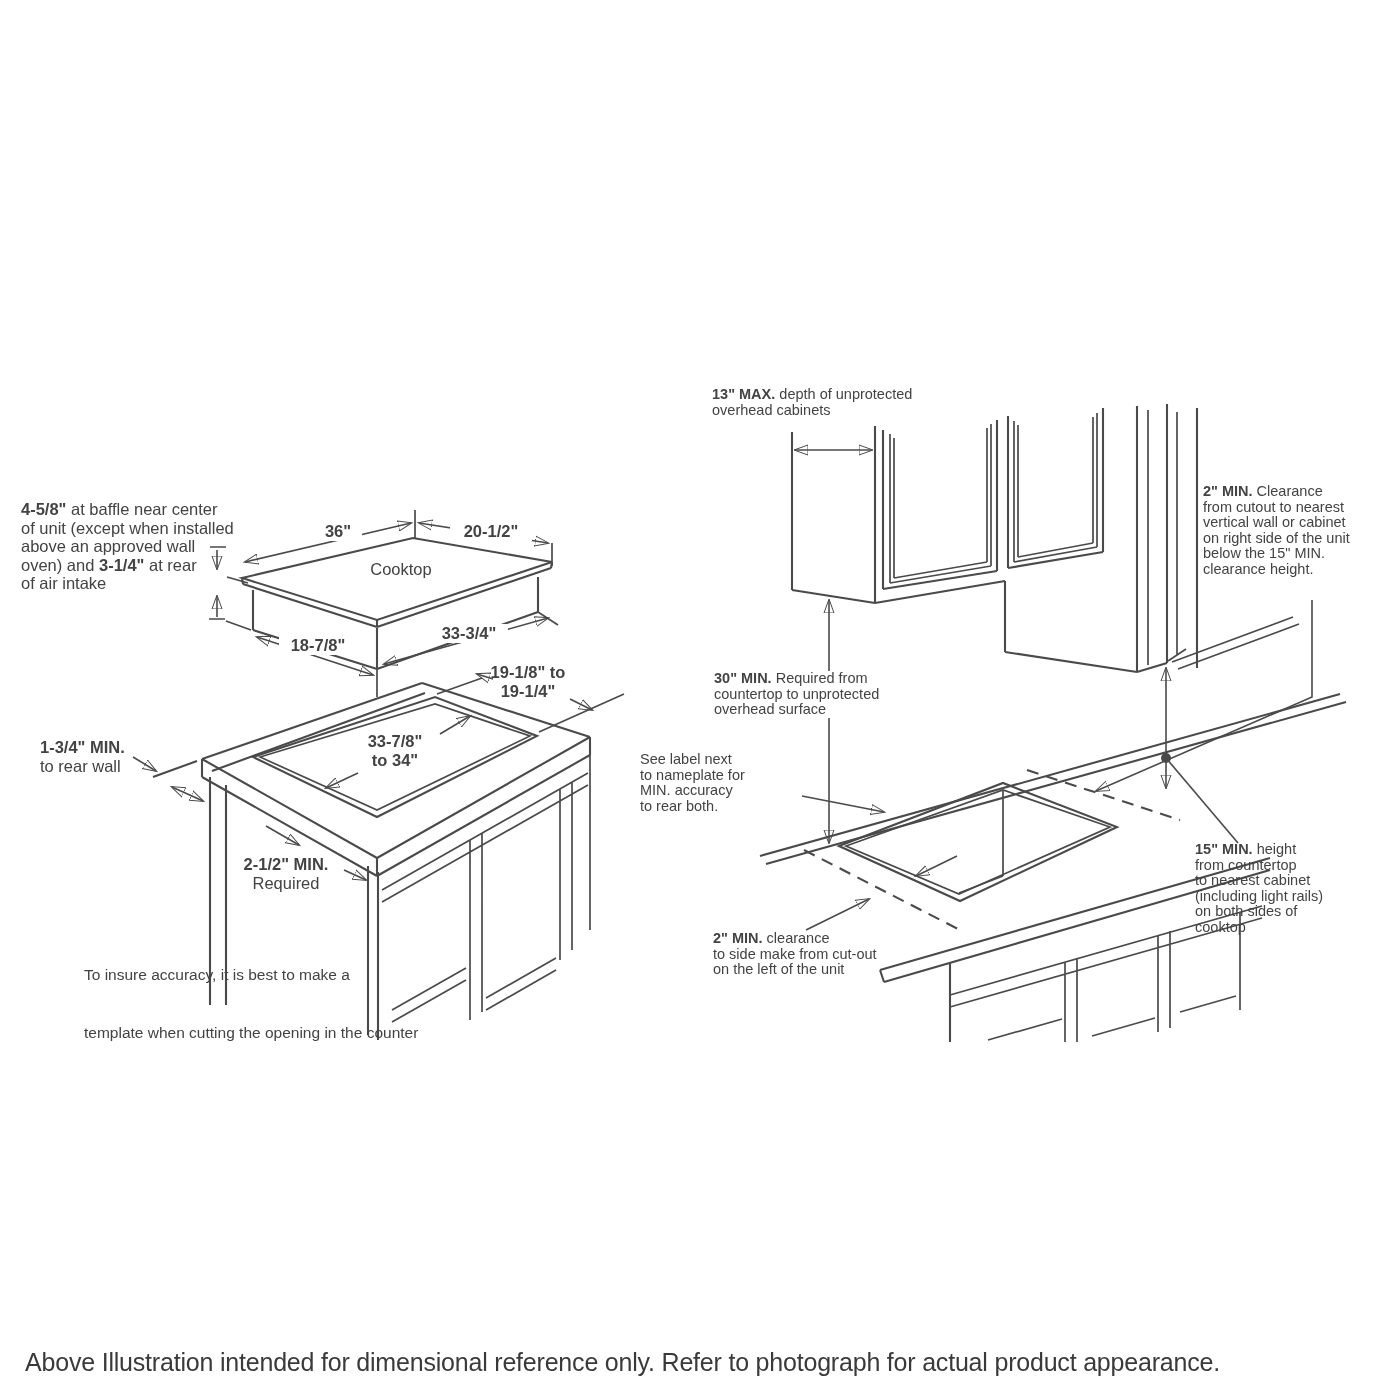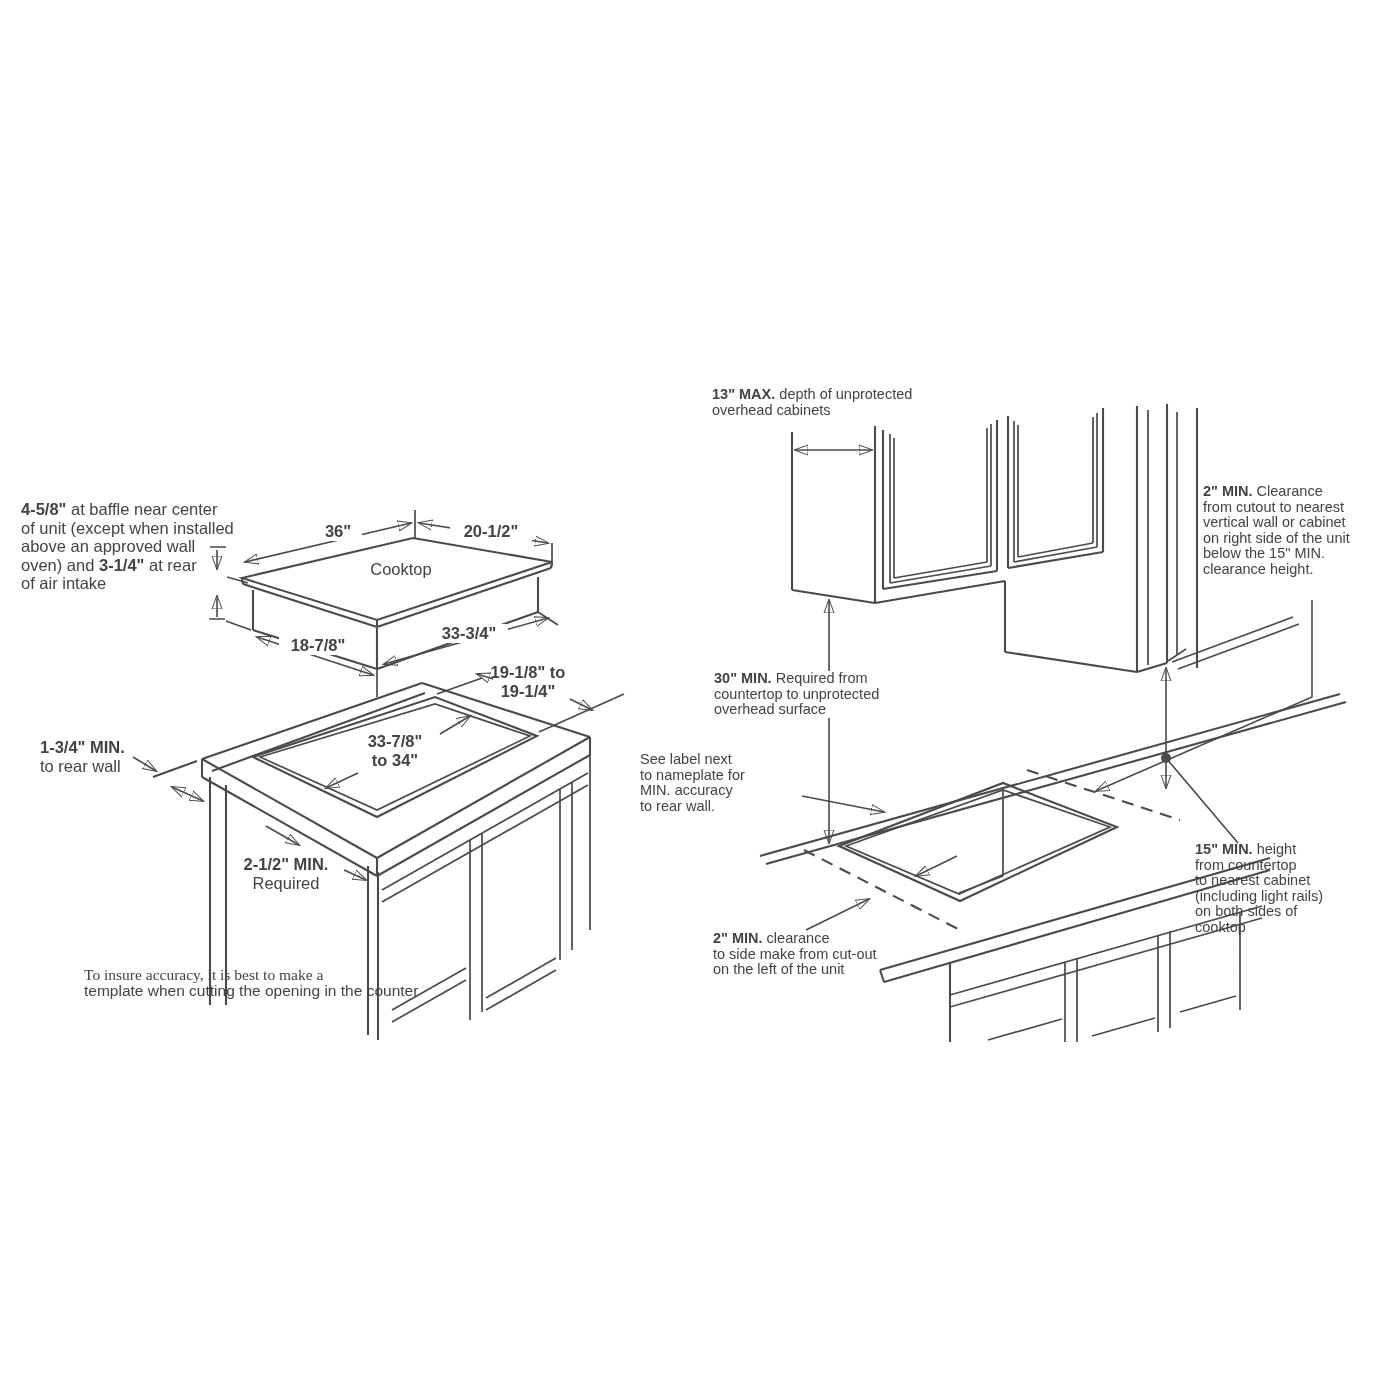--- a/index.html
+++ b/index.html
@@ -133,22 +133,22 @@
     <div class="ln b">1-3/4" MIN.</div>
     <div class="ln">to rear wall</div>
   </div>
 
   <div class="lbl md c" style="left:232px;top:855px;width:108px;">
     <div class="ln b">2-1/2" MIN.</div>
     <div class="ln">Required</div>
   </div>
 
   <div class="lbl md" style="left:84px;top:967px;width:420px;font-size:15.5px;">
-    <div class="ln" style="line-height:16px;font-family:Liberation Serif, serif;">To insure accuracy, it is best to make a</div>
-    <div class="ln" style="line-height:16px;">template when cutting the opening in the counter</div>
+    <div class="ln" style="line-height:16px;">To insure accuracy, it is best to make a</div>
+    <div class="ln" style="line-height:16px;margin-top:42px;">template when cutting the opening in the counter</div>
   </div>
 
   <div class="lbl sm" style="left:712px;top:387px;width:280px;">
     <div class="ln"><span class="b">13" MAX.</span><span> depth of unprotected</span></div>
     <div class="ln">overhead cabinets</div>
   </div>
 
   <div class="lbl sm" style="left:1203px;top:484px;width:210px;">
     <div class="ln"><span class="b">2" MIN.</span><span> Clearance</span></div>
     <div class="ln">from cutout to nearest</div>
@@ -161,32 +161,33 @@
   <div class="lbl sm bg" style="left:712px;top:671px;width:300px;">
     <div class="ln"><span class="b">30" MIN.</span><span> Required from</span></div>
     <div class="ln">countertop to unprotected</div>
     <div class="ln">overhead surface</div>
   </div>
 
   <div class="lbl sm" style="left:640px;top:752px;width:150px;">
     <div class="ln">See label next</div>
     <div class="ln">to nameplate for</div>
     <div class="ln">MIN. accuracy</div>
-    <div class="ln">to rear wall.</div>
+    <div class="ln">to rear both.</div>
   </div>
 
   <div class="lbl sm" style="left:1195px;top:842px;width:215px;">
     <div class="ln"><span class="b">15" MIN.</span><span> height</span></div>
     <div class="ln">from countertop</div>
     <div class="ln">to nearest cabinet</div>
     <div class="ln">(including light rails)</div>
     <div class="ln">on both sides of</div>
     <div class="ln">cooktop</div>
   </div>
 
   <div class="lbl sm" style="left:713px;top:931px;width:220px;">
     <div class="ln"><span class="b">2" MIN.</span><span> clearance</span></div>
     <div class="ln">to side make from cut-out</div>
     <div class="ln">on the left of the unit</div>
   </div>
 
+  <div class="lbl" id="footer" style="left:25px;top:1348px;width:1365px;">Above Illustration intended for dimensional reference only. Refer to photograph for actual product appearance.</div>
 
 </div>
 
 </body></html>

